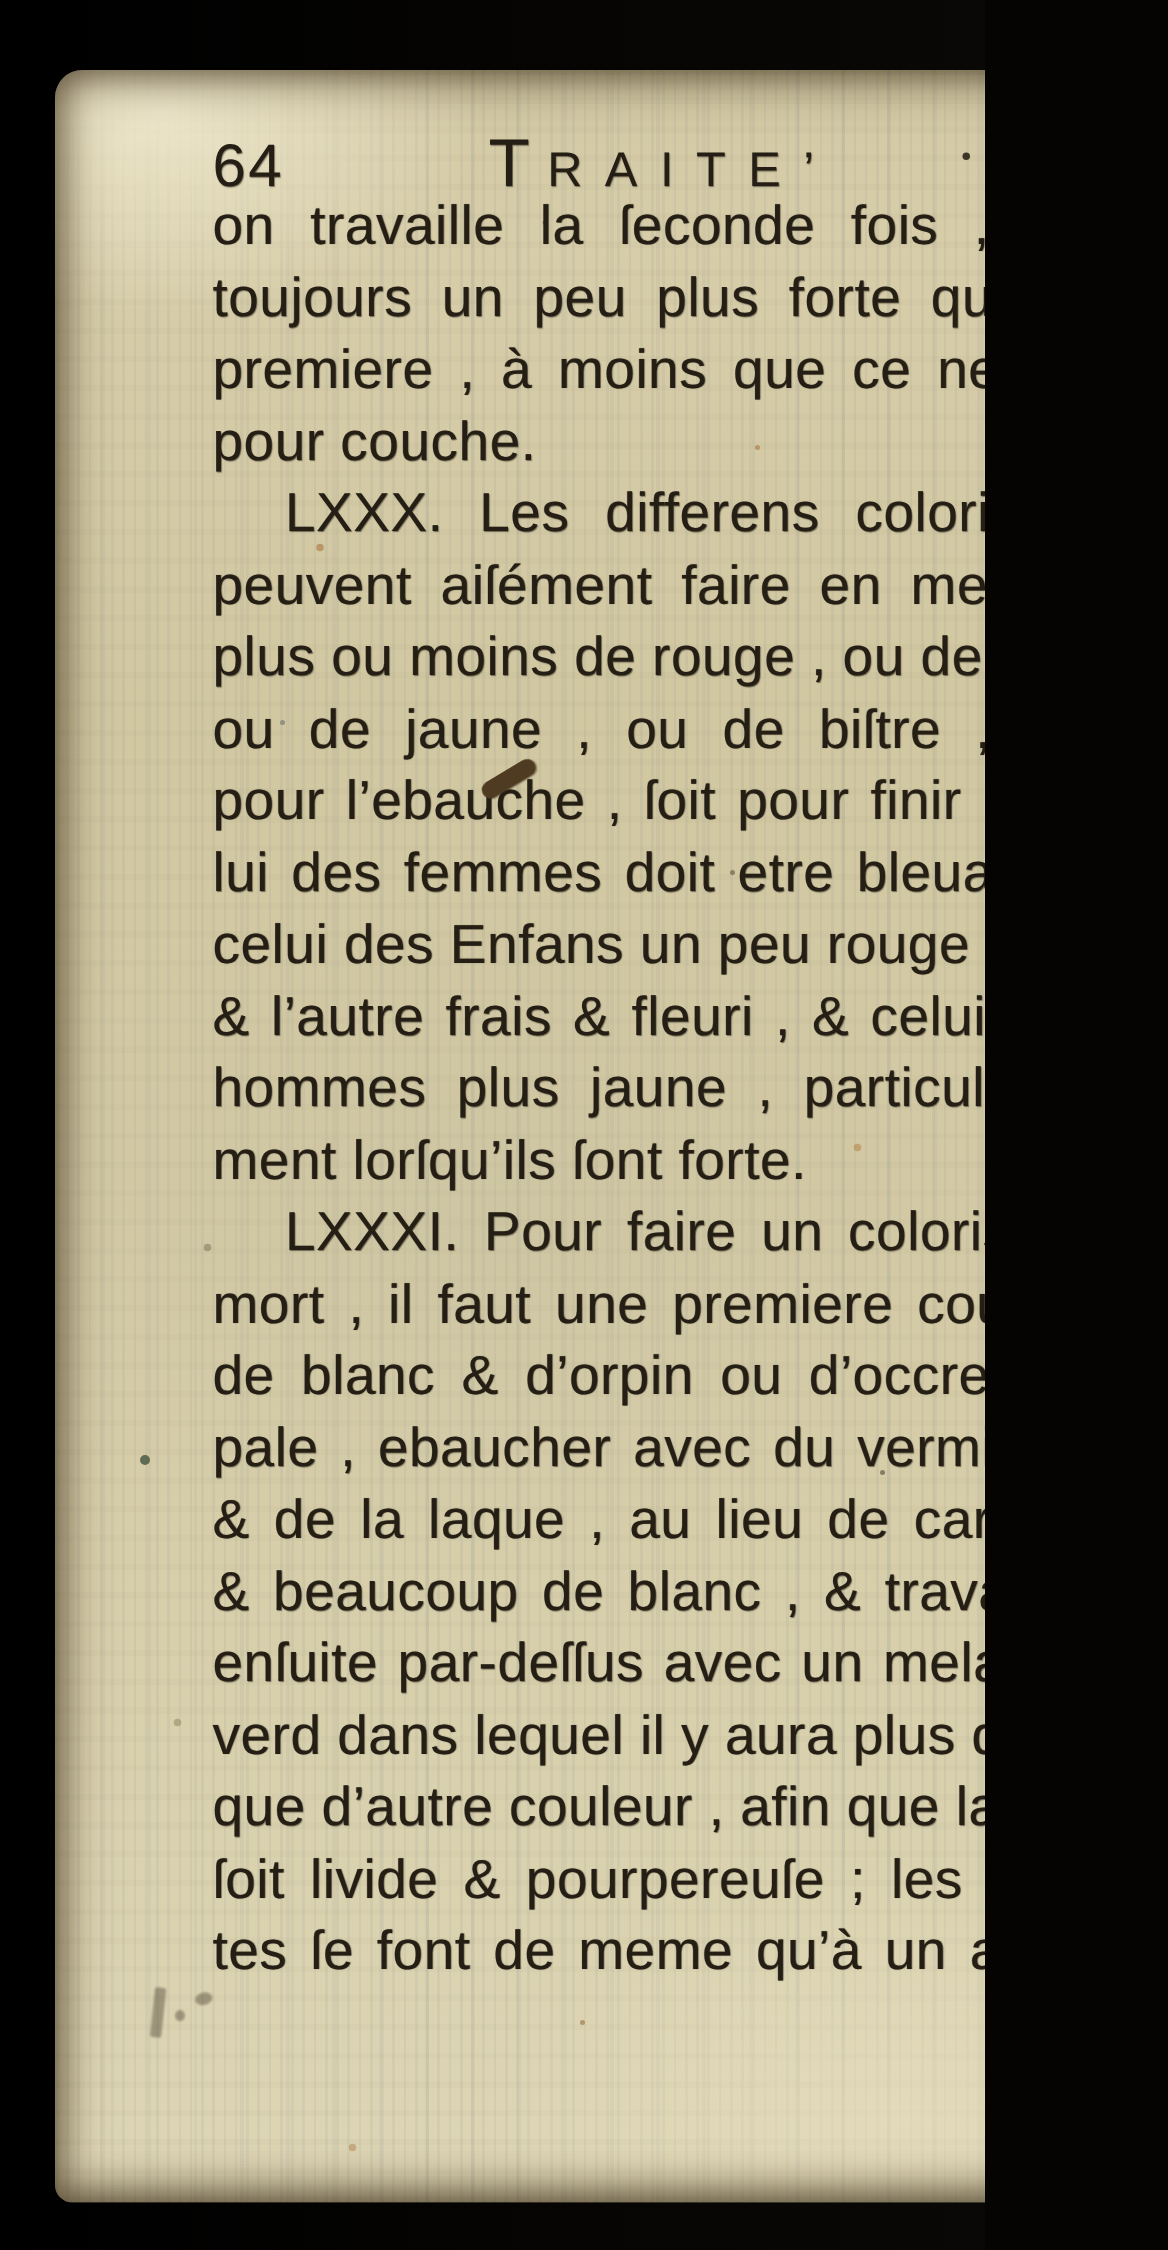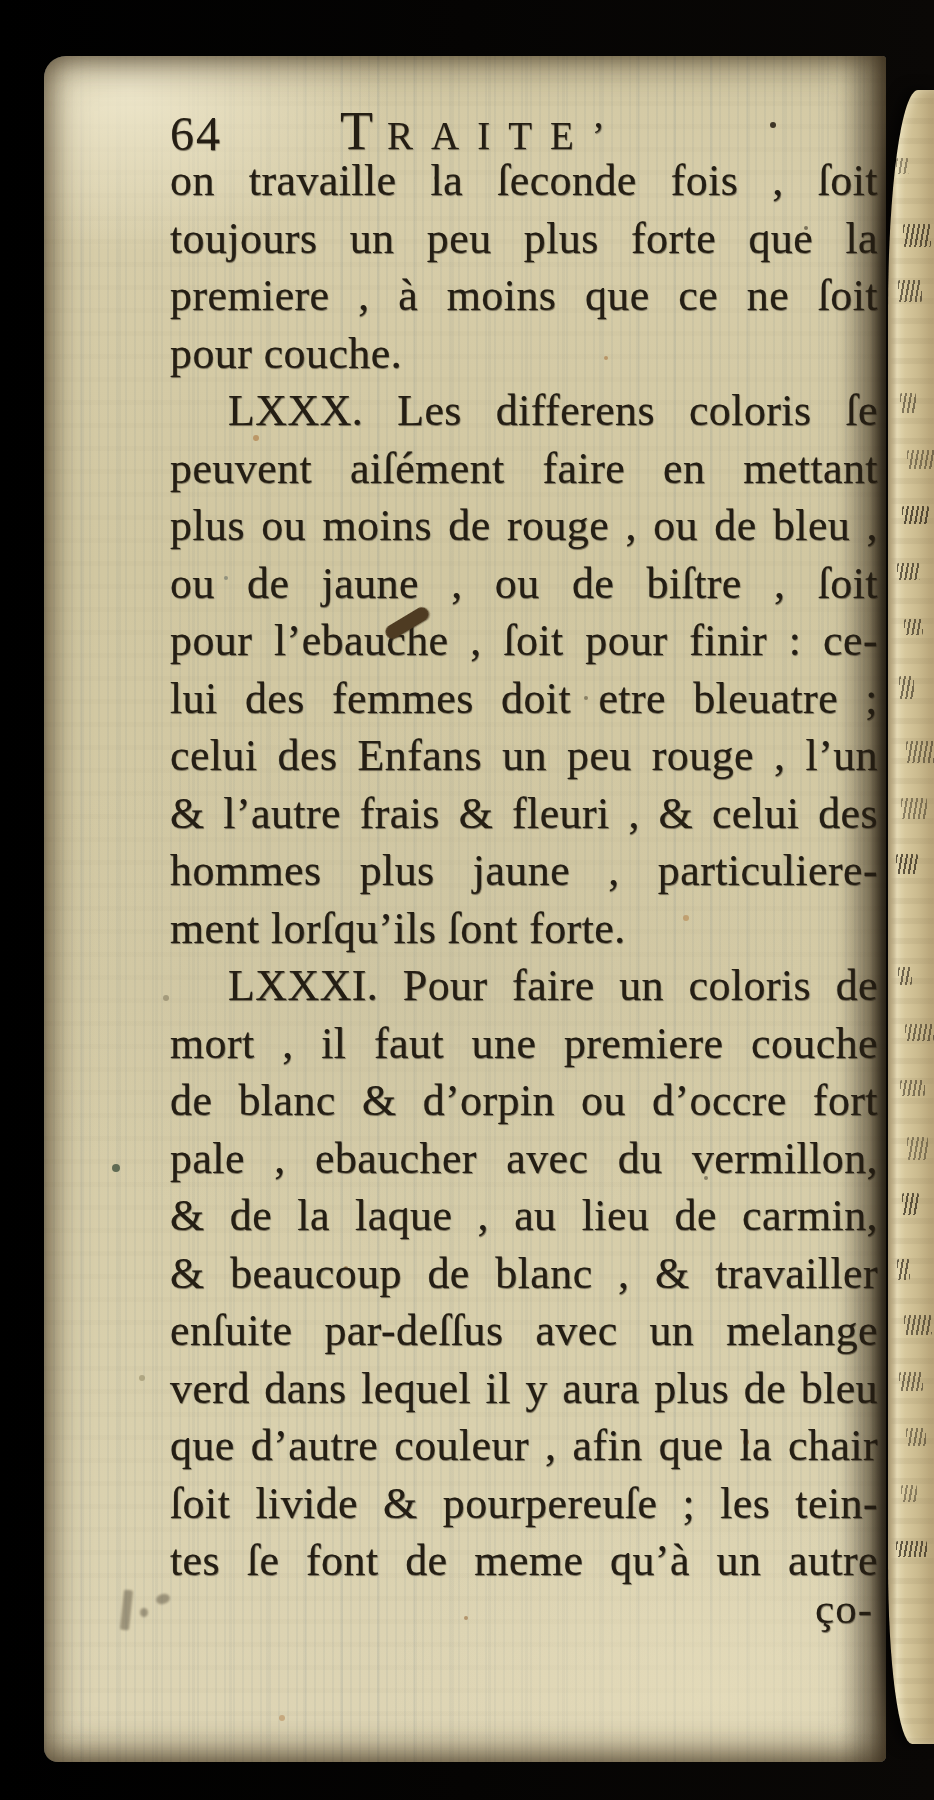--- a/index.html
+++ b/index.html
@@ -1,21 +1,21 @@
 <!DOCTYPE html>
 <html><head>
 <meta charset="utf-8">
 <style>
   html,body{margin:0;padding:0;background:#050403;}
   .stage{
-    position:relative;width:934px;height:1800px;overflow:hidden;
+    position:relative;width:788px;height:1800px;overflow:hidden;
     background:
       linear-gradient(90deg,#000 0,#0a0806 100%),
       #060504;
-    font-family:Liberation Serif, serif;
+    font-family:Liberation Sans, sans-serif;
   }
   
   .page{
     position:absolute;left:44px;top:56px;width:842px;height:1706px;
     border-radius:22px 4px 6px 14px;
     background:
       radial-gradient(420px 260px at 10% 2%, rgba(240,233,206,.9), rgba(240,233,206,0) 62%),
       radial-gradient(520px 320px at 80% 96%, rgba(232,223,190,.55), rgba(232,223,190,0) 64%),
       radial-gradient(640px 420px at 42% 54%, rgba(193,186,156,.30), rgba(193,186,156,0) 66%),
       repeating-linear-gradient(90deg, rgba(104,124,134,.085) 0 2px, rgba(0,0,0,0) 2px 9px),
@@ -54,21 +54,21 @@
       96px 1320px 0 1px rgba(150,140,104,.6),
       390px 120px 0 0 rgba(96,86,60,.5);
   }
   
   .folio{
     position:absolute;left:126px;top:50px;height:62px;
     font-size:48px;color:#241e14;letter-spacing:2px;
     text-shadow:.6px .6px 1px rgba(35,28,18,.6);
   }
   .running-title{
-    position:absolute;left:296px;top:44px;width:380px;
+    position:absolute;left:296px;top:44px;width:380px;text-align:center;
     color:#241e14;white-space:nowrap;
     text-shadow:.6px .6px 1px rgba(35,28,18,.55);
   }
   .running-title .initial{font-size:54px;letter-spacing:14px;}
   .running-title .rest{font-size:39px;letter-spacing:18px;}
   .title-dot{
     position:absolute;left:726px;top:66px;width:6px;height:6px;border-radius:50%;
     background:rgba(36,28,18,.85);filter:blur(.3px);
   }
   

